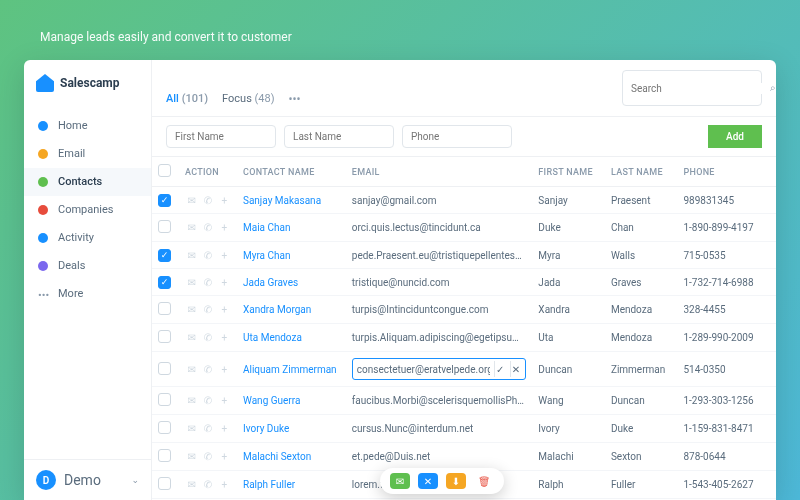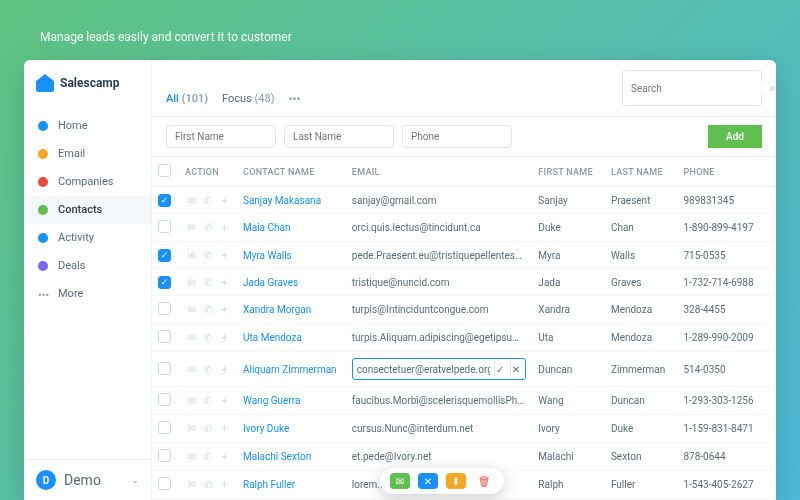--- a/index.html
+++ b/index.html
@@ -75,31 +75,31 @@
             <span class="nav-dot" style="background:#1890ff;"></span>
           </span>
           <span>Home</span>
         </div>
         <div class="nav-item">
           <span class="nav-icon">
             <span class="nav-dot" style="background:#f5a623;"></span>
           </span>
           <span>Email</span>
         </div>
+        <div class="nav-item active">
+          <span class="nav-icon">
+            <span class="nav-dot" style="background:#5fbf4f;"></span>
+          </span>
+          <span>Contacts</span>
+        </div>
         <div class="nav-item">
           <span class="nav-icon">
             <span class="nav-dot" style="background:#e74c3c;"></span>
           </span>
           <span>Companies</span>
-        </div>
-        <div class="nav-item active">
-          <span class="nav-icon">
-            <span class="nav-dot" style="background:#5fbf4f;"></span>
-          </span>
-          <span>Contacts</span>
         </div>
         <div class="nav-item">
           <span class="nav-icon">
             <span class="nav-dot" style="background:#1890ff;"></span>
           </span>
           <span>Activity</span>
         </div>
         <div class="nav-item">
           <span class="nav-icon">
             <span class="nav-dot" style="background:#7b68ee;"></span>
@@ -188,21 +188,21 @@
             </tr>
             <tr>
               <td><span class="chk on">✓</span></td>
               <td>
                 <div class="actions">
                   <span class="act">✉</span>
                   <span class="act">✆</span>
                   <span class="act">+</span>
                 </div>
               </td>
-              <td><span class="name-link">Myra Walls</span></td>
+              <td><span class="name-link">Myra Chan</span></td>
               <td>pede.Praesent.eu@tristiquepellentesquetellus.</td>
               <td>Myra</td>
               <td>Walls</td>
               <td>715-0535</td>
             </tr>
             <tr>
               <td><span class="chk on">✓</span></td>
               <td>
                 <div class="actions">
                   <span class="act">✉</span>
@@ -300,21 +300,21 @@
             <tr>
               <td><span class="chk"></span></td>
               <td>
                 <div class="actions">
                   <span class="act">✉</span>
                   <span class="act">✆</span>
                   <span class="act">+</span>
                 </div>
               </td>
               <td><span class="name-link">Malachi Sexton</span></td>
-              <td>et.pede@Ivory.net</td>
+              <td>et.pede@Duis.net</td>
               <td>Malachi</td>
               <td>Sexton</td>
               <td>878-0644</td>
             </tr>
             <tr>
               <td><span class="chk"></span></td>
               <td>
                 <div class="actions">
                   <span class="act">✉</span>
                   <span class="act">✆</span>

